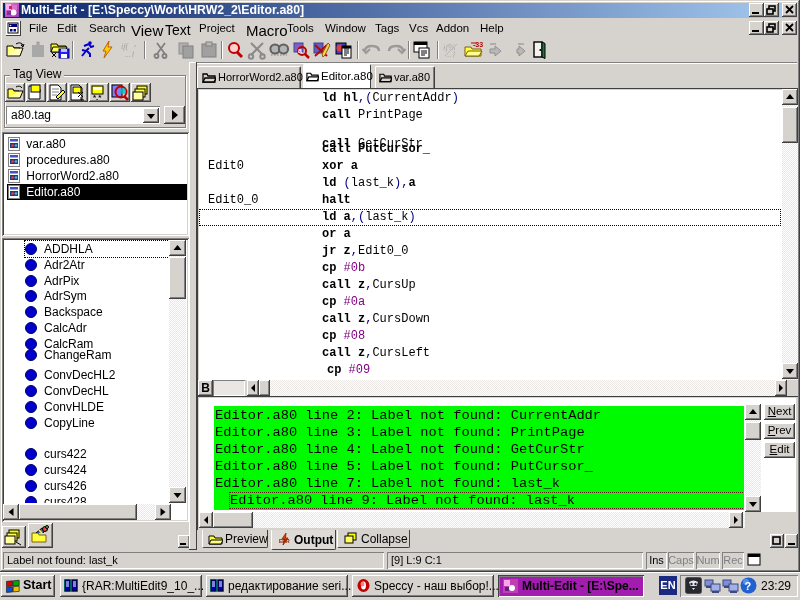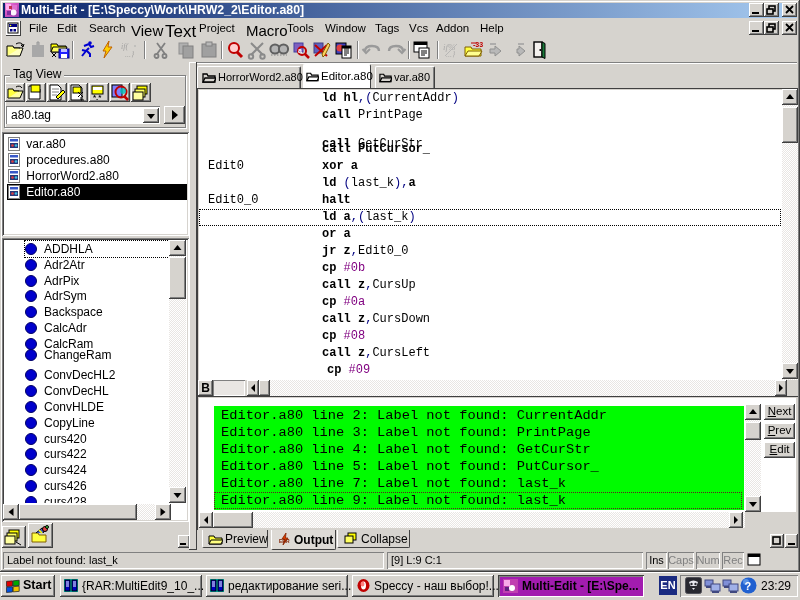--- a/index.html
+++ b/index.html
@@ -12,21 +12,21 @@
 .dither{background-color:#e9e6e3;background-image:linear-gradient(45deg,#fff 25%,transparent 25%,transparent 75%,#fff 75%),linear-gradient(45deg,#fff 25%,transparent 25%,transparent 75%,#fff 75%);background-size:2px 2px;background-position:0 0,1px 1px;}
 .mono{font-family:"Liberation Mono",monospace;}
 svg{display:block;}
 .titlebtn{width:15px;height:14px;background:#d6d3ce;box-shadow:inset -1px -1px #404040,inset 1px 1px #fff,inset -2px -2px #808080;font-family:"Liberation Mono",monospace;}
 .tbtn{position:absolute;top:2px;width:22px;height:20px;}
 .tsep{position:absolute;top:3px;width:2px;height:18px;box-shadow:inset 1px 0 #808080,inset -1px 0 #fff;}
 .tabtop{position:absolute;background:#d6d3ce;border-top:1px solid #fff;border-left:1px solid #fff;border-right:1px solid #404040;border-top-left-radius:2px;border-top-right-radius:2px;font-size:11px;}
 .minibtn{position:absolute;width:20px;height:19px;background:#d6d3ce;box-shadow:inset -1px -1px #404040,inset 1px 1px #fff,inset -2px -2px #808080;}
 .codeline{position:absolute;left:2px;height:17px;line-height:17px;white-space:pre;font-size:12px;}
 .fitem{position:absolute;left:4px;height:16px;line-height:16px;font-size:12px;white-space:pre;}
-.gline{position:absolute;left:0;padding-left:7px;height:17px;line-height:17px;font-size:13.7px;white-space:pre;}
+.gline{position:absolute;left:0;padding-left:1px;height:17px;line-height:17px;font-size:13.7px;white-space:pre;}
 .navy{color:#000080;}
 .pur{color:#800080;}
 </style></head>
 <body>
 
 <div class="abs" style="left:0;top:0;width:800px;height:572px;box-shadow:inset -1px -1px #404040,inset 1px 1px #d6d3ce,inset -2px -2px #808080,inset 2px 2px #fff;"></div>
 
 <div class="abs" style="left:3px;top:3px;width:794px;height:15px;background:linear-gradient(to right,#0a246a,#a6caf0);"></div>
 <div class="abs" id="appicon" style="left:5px;top:3px;width:14px;height:14px;background:linear-gradient(135deg,#f080e0 0%,#d050c0 45%,#9040b0 100%);">
 <svg width="14" height="14" viewBox="0 0 14 14">
@@ -63,21 +63,21 @@
         <circle cx="4.5" cy="4.5" r="0.8" fill="#ff0"></circle>
         <rect x="4" y="8" width="2.5" height="2.5" fill="#000080"></rect>
         <rect x="7.5" y="8" width="2.5" height="2.5" fill="#000080"></rect>
       </svg>
     </div>
 <div class="abs" style="left:0;top:0;width:740px;height:20px;">
       <span style="position:absolute;left:26px;top:4px;font-size:11.5px;">File</span>
       <span style="position:absolute;left:54px;top:4px;font-size:11.5px;">Edit</span>
       <span style="position:absolute;left:86px;top:4px;font-size:11.5px;">Search</span>
       <span style="position:absolute;left:128px;top:4px;font-size:15px;">View</span>
-      <span style="position:absolute;left:162px;top:4px;font-size:17px;">Text</span>
+      <span style="position:absolute;left:162px;top:4px;font-size:14px;">Text</span>
       <span style="position:absolute;left:196px;top:4px;font-size:11.5px;">Project</span>
       <span style="position:absolute;left:243px;top:4px;font-size:15px;">Macro</span>
       <span style="position:absolute;left:284px;top:4px;font-size:11.5px;">Tools</span>
       <span style="position:absolute;left:322px;top:4px;font-size:11.5px;">Window</span>
       <span style="position:absolute;left:372px;top:4px;font-size:11.5px;">Tags</span>
       <span style="position:absolute;left:406px;top:4px;font-size:11.5px;">Vcs</span>
       <span style="position:absolute;left:433px;top:4px;font-size:11.5px;">Addon</span>
       <span style="position:absolute;left:477px;top:4px;font-size:11.5px;">Help</span>
     </div>
 </div>
@@ -408,23 +408,20 @@
           </svg></span>ConvDecHL2</div>
 <div class="fitem" style="top:143.2px;left:21px;width:146px;"><span style="display:inline-block;vertical-align:-2px;margin-right:7px;"><svg width="12" height="12">
             <circle cx="6" cy="6" r="5.5" fill="#0000cc" stroke="#000066"></circle>
           </svg></span>ConvDecHL</div>
 <div class="fitem" style="top:159.0px;left:21px;width:146px;"><span style="display:inline-block;vertical-align:-2px;margin-right:7px;"><svg width="12" height="12">
             <circle cx="6" cy="6" r="5.5" fill="#0000cc" stroke="#000066"></circle>
           </svg></span>ConvHLDE</div>
 <div class="fitem" style="top:174.8px;left:21px;width:146px;"><span style="display:inline-block;vertical-align:-2px;margin-right:7px;"><svg width="12" height="12">
             <circle cx="6" cy="6" r="5.5" fill="#0000cc" stroke="#000066"></circle>
           </svg></span>CopyLine</div>
-<div class="fitem" style="top:190.6px;left:21px;width:146px;"><span style="display:inline-block;vertical-align:-2px;margin-right:7px;"><svg width="12" height="12">
-            <circle cx="6" cy="6" r="5.5" fill="#0000cc" stroke="#000066"></circle>
-          </svg></span>curs420</div>
 <div class="fitem" style="top:206.4px;left:21px;width:146px;"><span style="display:inline-block;vertical-align:-2px;margin-right:7px;"><svg width="12" height="12">
             <circle cx="6" cy="6" r="5.5" fill="#0000cc" stroke="#000066"></circle>
           </svg></span>curs422</div>
 <div class="fitem" style="top:222.2px;left:21px;width:146px;"><span style="display:inline-block;vertical-align:-2px;margin-right:7px;"><svg width="12" height="12">
             <circle cx="6" cy="6" r="5.5" fill="#0000cc" stroke="#000066"></circle>
           </svg></span>curs424</div>
 <div class="fitem" style="top:238.0px;left:21px;width:146px;"><span style="display:inline-block;vertical-align:-2px;margin-right:7px;"><svg width="12" height="12">
             <circle cx="6" cy="6" r="5.5" fill="#0000cc" stroke="#000066"></circle>
           </svg></span>curs426</div>
 <div class="fitem" style="top:253.8px;left:21px;width:146px;"><span style="display:inline-block;vertical-align:-2px;margin-right:7px;"><svg width="12" height="12">
@@ -609,21 +606,21 @@
 <div class="abs" id="output" style="left:197px;top:396px;width:601px;height:134px;">
 <div class="abs" style="left:0;top:0;width:601px;height:134px;box-shadow:inset 1px 1px #404040;background:#d6d3ce;"></div>
 <div class="abs white" style="left:2px;top:2px;width:597px;height:130px;"></div>
 
 <div class="abs" style="left:17px;top:10px;width:530px;height:104px;background:#00fb00;overflow:hidden;">
 <div class="gline mono" style="top:1px;width:528px;">Editor.a80 line 2: Label not found: CurrentAddr</div>
 <div class="gline mono" style="top:18px;width:528px;">Editor.a80 line 3: Label not found: PrintPage</div>
 <div class="gline mono" style="top:35px;width:528px;">Editor.a80 line 4: Label not found: GetCurStr</div>
 <div class="gline mono" style="top:52px;width:528px;">Editor.a80 line 5: Label not found: PutCursor_</div>
 <div class="gline mono" style="top:69px;width:528px;">Editor.a80 line 7: Label not found: last_k</div>
-<div class="gline mono" style="top:86px;outline:1px dotted #602020;outline-offset:-1px;width:528px;">Editor.a80 line 9: Label not found: last_k</div>
+<div class="gline mono" style="top:86px;outline:1px dotted #602020;outline-offset:-1px;width:528px;margin-left:15px;">Editor.a80 line 9: Label not found: last_k</div>
 </div>
 
 <div class="abs dither" style="left:548px;top:8px;width:16px;height:108px;"></div>
 <div class="abs minibtn" style="left:548px;top:8px;width:16px;height:16px;">
       <svg width="16" height="16">
         <path d="M8 5l4 5H4z" fill="#000"></path>
       </svg>
     </div>
 <div class="abs minibtn" style="left:548px;top:26px;width:16px;height:18px;"></div>
 <div class="abs minibtn" style="left:548px;top:100px;width:16px;height:16px;">

